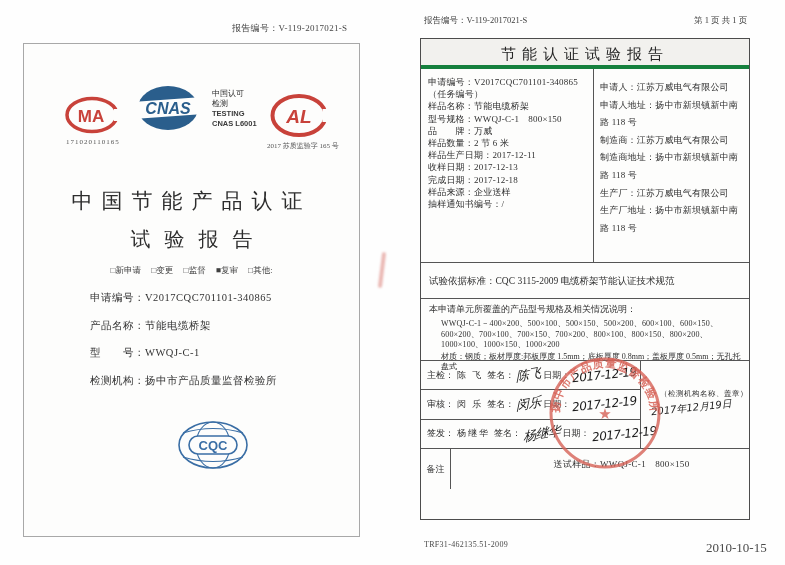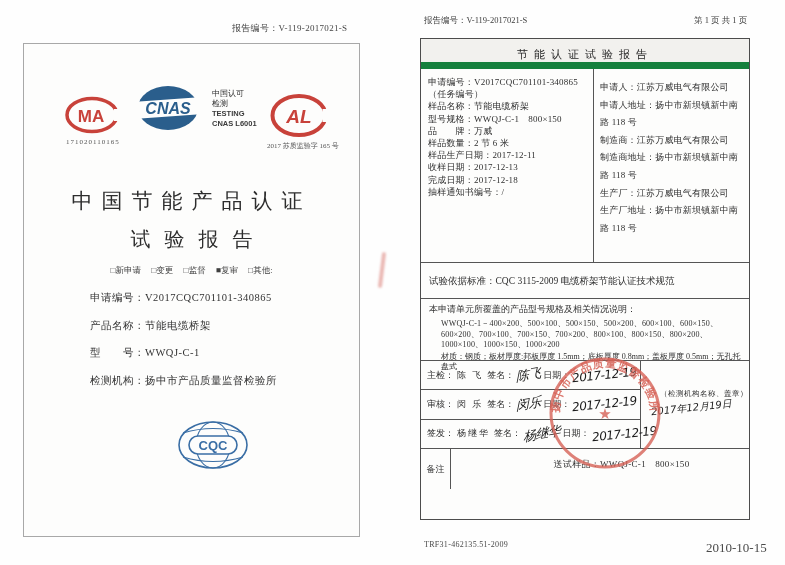--- a/index.html
+++ b/index.html
@@ -30,22 +30,22 @@
   .logo-cqc { position:absolute; left:152px; top:376px; }
 
   .red-smudge { position:absolute; left:380px; top:252px; width:4px; height:36px;
                 background:rgba(205,70,60,.38); transform:rotate(7deg); filter:blur(1px); border-radius:2px; }
 
   
   .right-report-no { position:absolute; left:424px; top:15px; font-size:8.5px; color:#3d3d3d; }
   .right-page-no  { position:absolute; left:694px; top:15px; font-size:8.5px; color:#3d3d3d; }
   .rtable { position:absolute; left:420px; top:38px; width:330px; height:482px;
             border:1.5px solid #4c4c4c; background:#fdfdfc; display:flex; flex-direction:column; }
-  .t-title { height:30px; border-bottom:7px solid #15803d; background:#f2f1ee;
-             text-align:center; line-height:30px; font-size:11px; letter-spacing:6px; color:#262626; }
+  .t-title { height:30px; border-bottom:4px solid #15803d; background:#f2f1ee;
+             text-align:center; line-height:30px; font-size:15px; letter-spacing:6px; color:#262626; }
   .t-info { height:194px; border-bottom:1px solid #555; display:flex; }
   .t-info-left { width:173px; border-right:1px solid #555; padding:7px 4px 0 7px;
                  font-size:9px; color:#2f2f2f; }
   .t-info-left div { line-height:12.2px; letter-spacing:.2px; }
   .t-info-right { flex:1; padding:10px 3px 0 6px; font-size:9px; color:#2f2f2f; }
   .t-info-right div { line-height:17.6px; letter-spacing:.2px; }
   .t-standard { height:36px; border-bottom:1px solid #555; padding:12px 8px 0 8px; font-size:9.5px; color:#2f2f2f; }
   .t-conclusion { height:32px; border-bottom:1px solid #555; padding:10px 8px 0 8px; font-size:9.5px; color:#2f2f2f; }
   .t-coverage { height:62px; border-bottom:1px solid #555; padding:4px 8px 0 8px; font-size:8px; color:#2f2f2f; }
   .t-coverage .cov-head { font-size:9px; margin-bottom:3px; }
@@ -151,20 +151,21 @@
       <div class="t-info-left">
         <div>申请编号：V2017CQC701101-340865</div>
         <div>（任务编号）</div>
         <div>样品名称：节能电缆桥架</div>
         <div>型号规格：WWQJ-C-1　800×150</div>
         <div>品　　牌：万威</div>
         <div>样品数量：2 节 6 米</div>
         <div>样品生产日期：2017-12-11</div>
         <div>收样日期：2017-12-13</div>
         <div>完成日期：2017-12-18</div>
+        <div>样品来源：企业送样</div>
         <div>抽样通知书编号：/</div>
       </div>
       <div class="t-info-right">
         <div>申请人：江苏万威电气有限公司</div>
         <div>申请人地址：扬中市新坝镇新中南路 118 号</div>
         <div>制造商：江苏万威电气有限公司</div>
         <div>制造商地址：扬中市新坝镇新中南路 118 号</div>
         <div>生产厂：江苏万威电气有限公司</div>
         <div>生产厂地址：扬中市新坝镇新中南路 118 号</div>
       </div>

